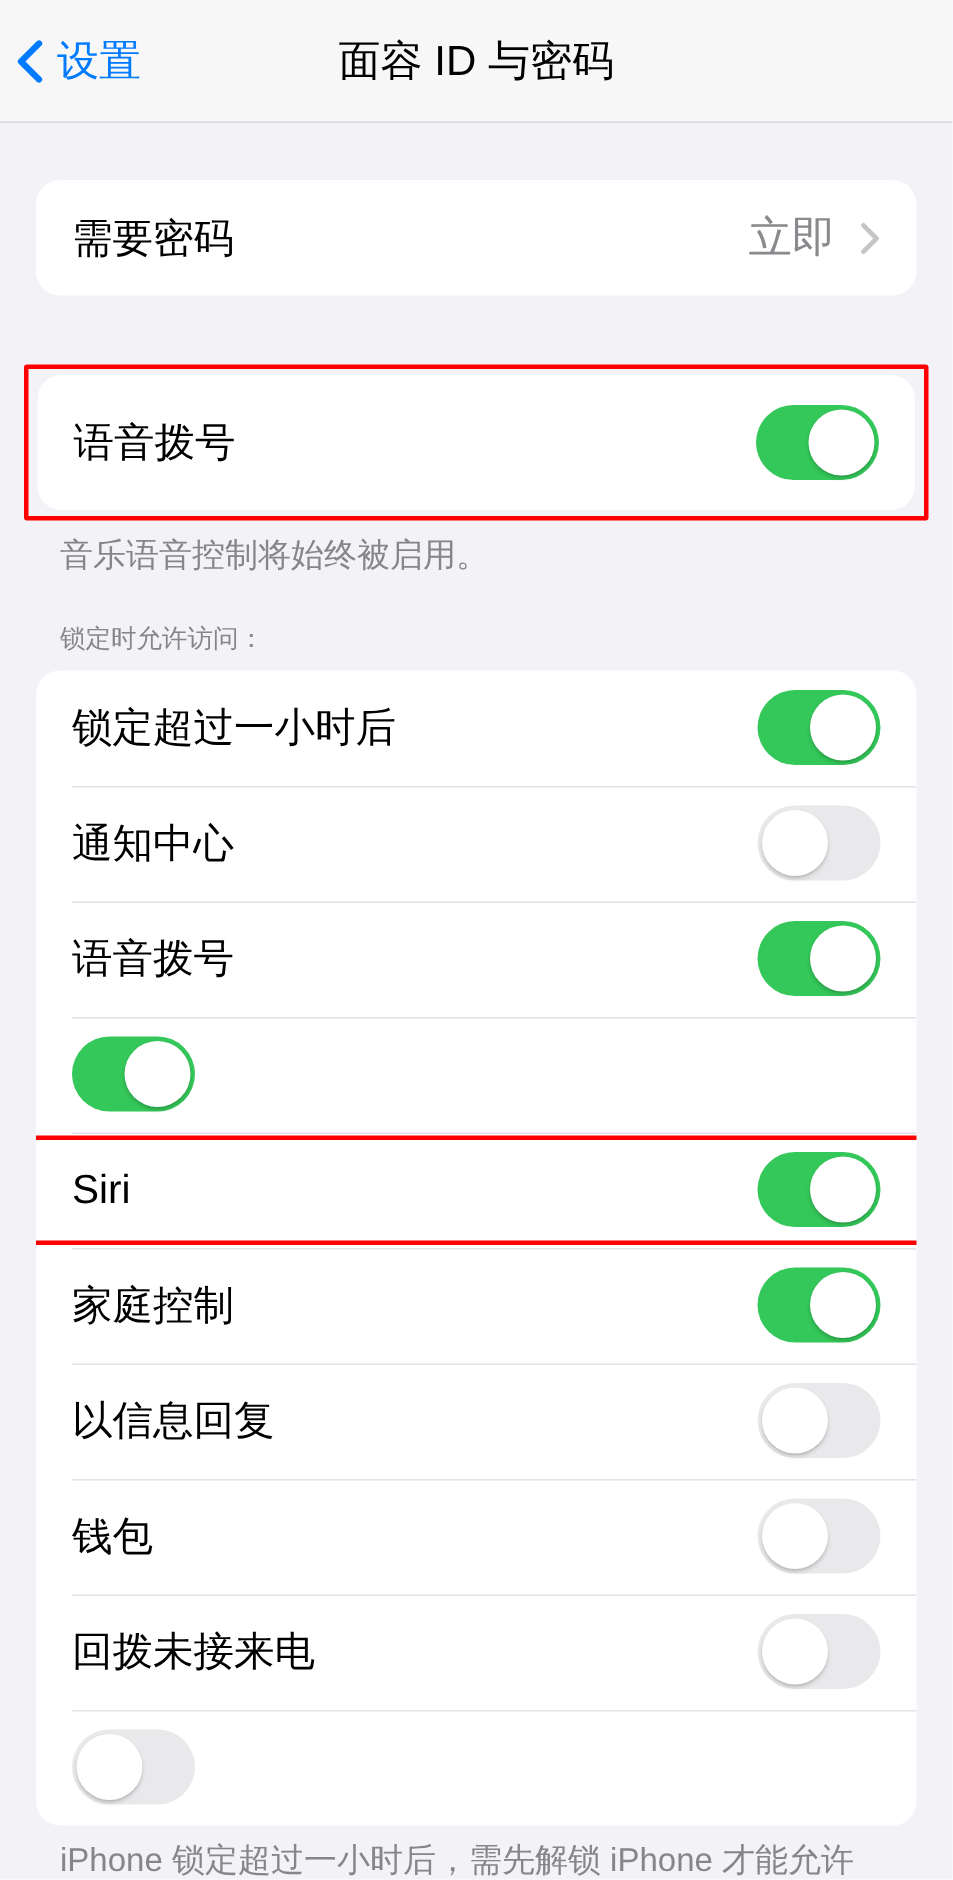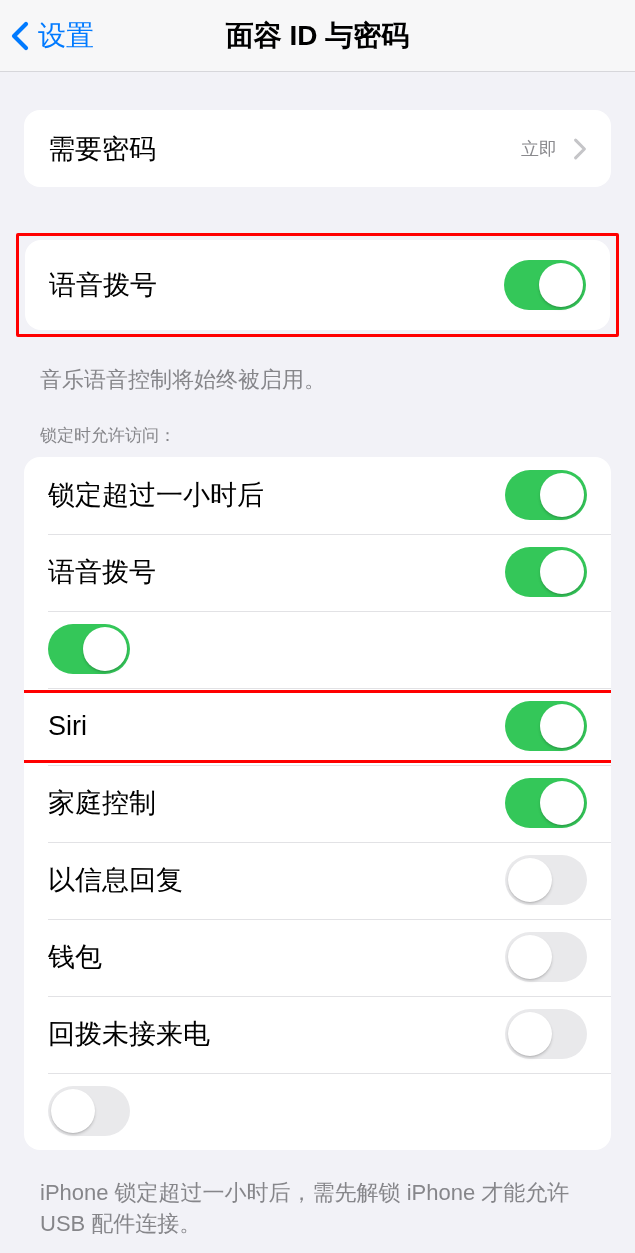--- a/index.html
+++ b/index.html
@@ -9,21 +9,21 @@
       -webkit-font-smoothing: antialiased;
     }
     body {
       width: 635px;
       height: 1253px;
       background: #f2f2f7;
       font-family: -apple-system, "SF Pro Text", "Helvetica Neue", Arial, sans-serif;
       overflow: hidden;
     }
     .nav-bar {
-      height: 72px;
+      height: 82px;
       background: #f7f7f8;
       border-bottom: 1px solid #d7d7db;
       display: flex;
       align-items: center;
       position: relative;
       padding: 0 10px;
     }
     .back-button {
       display: flex;
       align-items: center;
@@ -35,21 +35,21 @@
     .back-chevron {
       width: 20px;
       height: 30px;
       margin-right: 8px;
     }
     .nav-title {
       position: absolute;
       left: 50%;
       transform: translateX(-50%);
       font-size: 28px;
-      font-weight: 700;
+      font-weight: 400;
       color: #000;
     }
     .content {
       padding: 0;
     }
     .group-spacer-top {
       height: 38px;
     }
     .list-group {
       background: #fff;
@@ -76,21 +76,21 @@
     }
     .row-label {
       font-size: 27px;
       color: #000;
       font-weight: 400;
     }
     .row-value {
       display: flex;
       align-items: center;
       color: #8a8a8e;
-      font-size: 18px;
+      font-size: 29px;
     }
     .chevron-right {
       width: 14px;
       height: 22px;
       margin-left: 16px;
     }
     .toggle {
       width: 82px;
       height: 50px;
       border-radius: 25px;
@@ -114,21 +114,21 @@
     }
     .toggle.on .toggle-knob {
       right: 3px;
     }
     .toggle.off .toggle-knob {
       left: 3px;
     }
     .footer-text {
       color: #86868a;
       font-size: 22px;
-      padding: 28px 40px 0 40px;
+      padding: 8px 40px 0 40px;
       line-height: 1.4;
     }
     .header-text {
       color: #86868a;
       font-size: 17px;
       padding: 28px 40px 10px 40px;
     }
     .highlight-box {
       border: 3px solid #ff0000;
       border-radius: 2px;
@@ -188,20 +188,26 @@
 
   <div class="list-group" style="position:relative;">
 
     <div class="row">
       <span class="row-label">锁定超过一小时后</span>
       <div class="toggle on">
           <div class="toggle-knob"></div>
         </div>
     </div>
 
+    <div class="row">
+      <span class="row-label">通知中心</span>
+      <div class="toggle off">
+          <div class="toggle-knob"></div>
+        </div>
+    </div>
 
     <div class="row">
       <span class="row-label">语音拨号</span>
       <div class="toggle on">
           <div class="toggle-knob"></div>
         </div>
     </div>
 
     <div class="row">
       <div class="toggle on">

